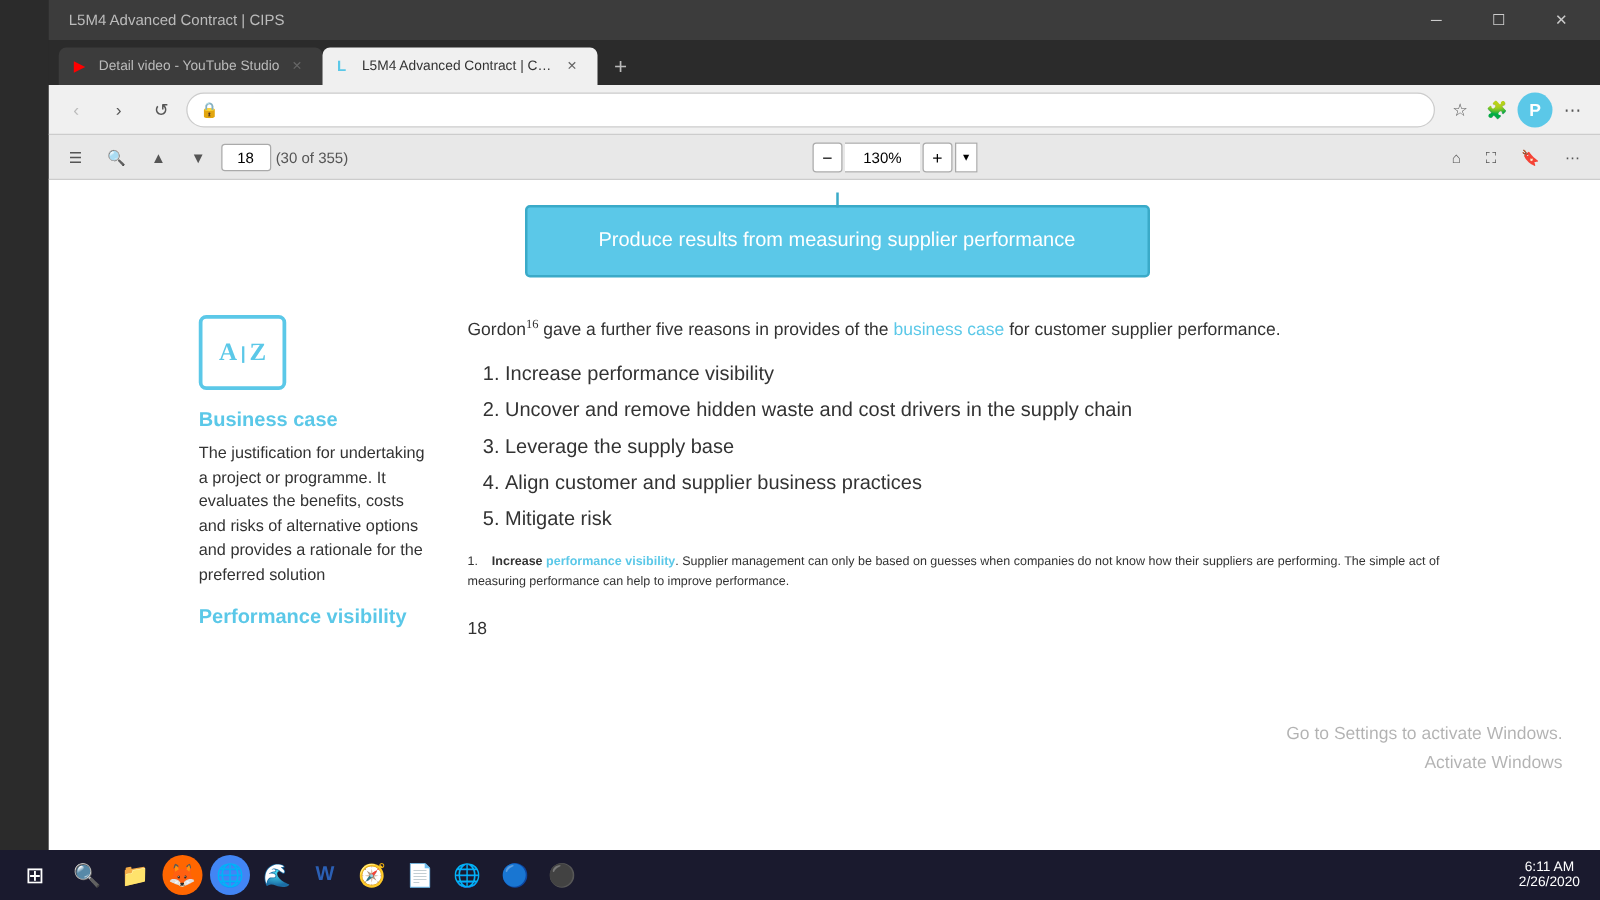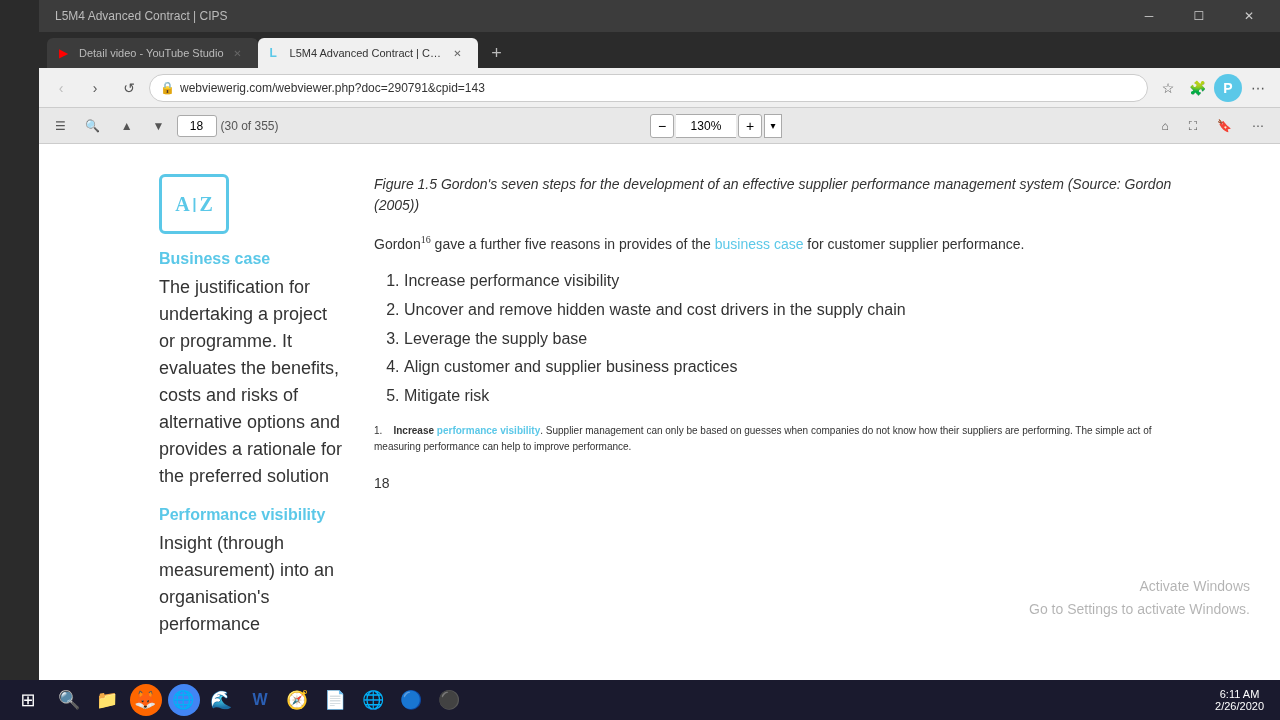--- a/index.html
+++ b/index.html
@@ -90,21 +90,21 @@
       border-radius: 6px;
       display: flex; align-items: center; justify-content: center;
       font-size: 22px; font-weight: bold; color: #5bc8e8;
       margin-bottom: 16px;
       position: relative;
     }
     .glossary-icon-inner { display: flex; gap: 2px; align-items: center; }
     .glossary-letter { font-size: 20px; font-weight: bold; color: #5bc8e8; font-family: serif; }
 
     .term-title { color: #5bc8e8; font-size: 16px; font-weight: bold; margin-bottom: 6px; }
-    .term-desc { font-size: 18px; color: #333; line-height: 1.5; margin-bottom: 16px; }
+    .term-desc { font-size: 13px; color: #333; line-height: 1.5; margin-bottom: 16px; }
 
     
     .figure-caption { font-style: italic; font-size: 14px; color: #333; margin-bottom: 16px; line-height: 1.5; }
 
     
     .body-text { font-size: 14px; color: #333; line-height: 1.6; margin-bottom: 12px; }
     .body-link { color: #5bc8e8; text-decoration: none; }
 
     
     .numbered-list { margin: 0 0 12px 0; padding-left: 30px; }
@@ -164,21 +164,20 @@
     </div>
     <div class="tab-new">+</div>
   </div>
 
   <div class="nav-bar">
     <button class="nav-btn disabled">‹</button>
     <button class="nav-btn">›</button>
     <button class="nav-btn">↺</button>
     <div class="address-bar">
       <span class="address-bar-icon">🔒</span>
-      <span class="address-text">webviewerig.com/webviewer.php?doc=290791&amp;cpid=143</span>
     </div>
     <div class="nav-actions">
       <button class="nav-btn">☆</button>
       <button class="nav-btn">🧩</button>
       <button class="nav-btn" style="background:#5bc8e8; color:white; border-radius:50%; width:28px; height:28px; font-weight:bold;">P</button>
       <button class="nav-btn">⋯</button>
     </div>
   </div>
 
   <div class="toolbar">
@@ -198,43 +197,46 @@
       <button class="toolbar-btn">⌂</button>
       <button class="toolbar-btn">⛶</button>
       <button class="toolbar-btn">🔖</button>
       <button class="toolbar-btn">⋯</button>
     </div>
   </div>
 
   <div class="content-area">
     <div class="page-content">
 
+      <div style="text-align:center; margin-bottom:24px;">
+        <div class="header-box">
+          <span class="header-box-text">Produce results from measuring supplier performance</span>
+        </div>
+      </div>
 
       <div class="two-col">
 
         <div class="left-col">
 
           <div class="glossary-icon">
             <div class="glossary-icon-inner">
               <span class="glossary-letter">A</span>
               <span style="color:#5bc8e8; font-size:14px; margin:0 1px;">|</span>
               <span class="glossary-letter">Z</span>
             </div>
           </div>
 
           <div class="term-title">Business case</div>
           <div class="term-desc">The justification for undertaking a project or programme. It evaluates the benefits, costs and risks of alternative options and provides a rationale for the preferred solution</div>
 
           <div class="term-title">Performance visibility</div>
-          <div class="term-desc">Insight (through measurement) into an organisation's performance</div>
         </div>
 
         <div class="right-col">
 
-          <div class="figure-caption">Figure 1.5 Gordon's seven steps for the development of an effective supplier performance management system (Source: Gordon (2005))</div>
 
           <div class="body-text">
             <span>Gordon</span><sup>16</sup><span> gave a further five reasons in provides of the </span><a class="body-link" href="#">business case</a><span> for customer supplier performance.</span>
           </div>
 
           <ol class="numbered-list">
             <li>Increase performance visibility</li>
             <li>Uncover and remove hidden waste and cost drivers in the supply chain</li>
             <li>Leverage the supply base</li>
             <li>Align customer and supplier business practices</li>
@@ -248,22 +250,22 @@
             <span> </span><a class="bold-link" href="#">performance visibility</a><span>. Supplier management can only be based on guesses when companies do not know how their suppliers are performing. The simple act of measuring performance can help to improve performance.</span>
           </div>
 
           <div class="page-number">18</div>
         </div>
       </div>
 
     </div>
 
     <div class="watermark">
+      <div>Go to Settings to activate Windows.</div>
       <div>Activate Windows</div>
-      <div>Go to Settings to activate Windows.</div>
     </div>
   </div>
 
 </div>
 
 <div class="taskbar">
   <div class="taskbar-start">⊞</div>
   <div class="taskbar-icon">🔍</div>
   <div class="taskbar-icon">📁</div>
   <div class="taskbar-icon" style="background:#ff6600; border-radius:50%;">🦊</div>

